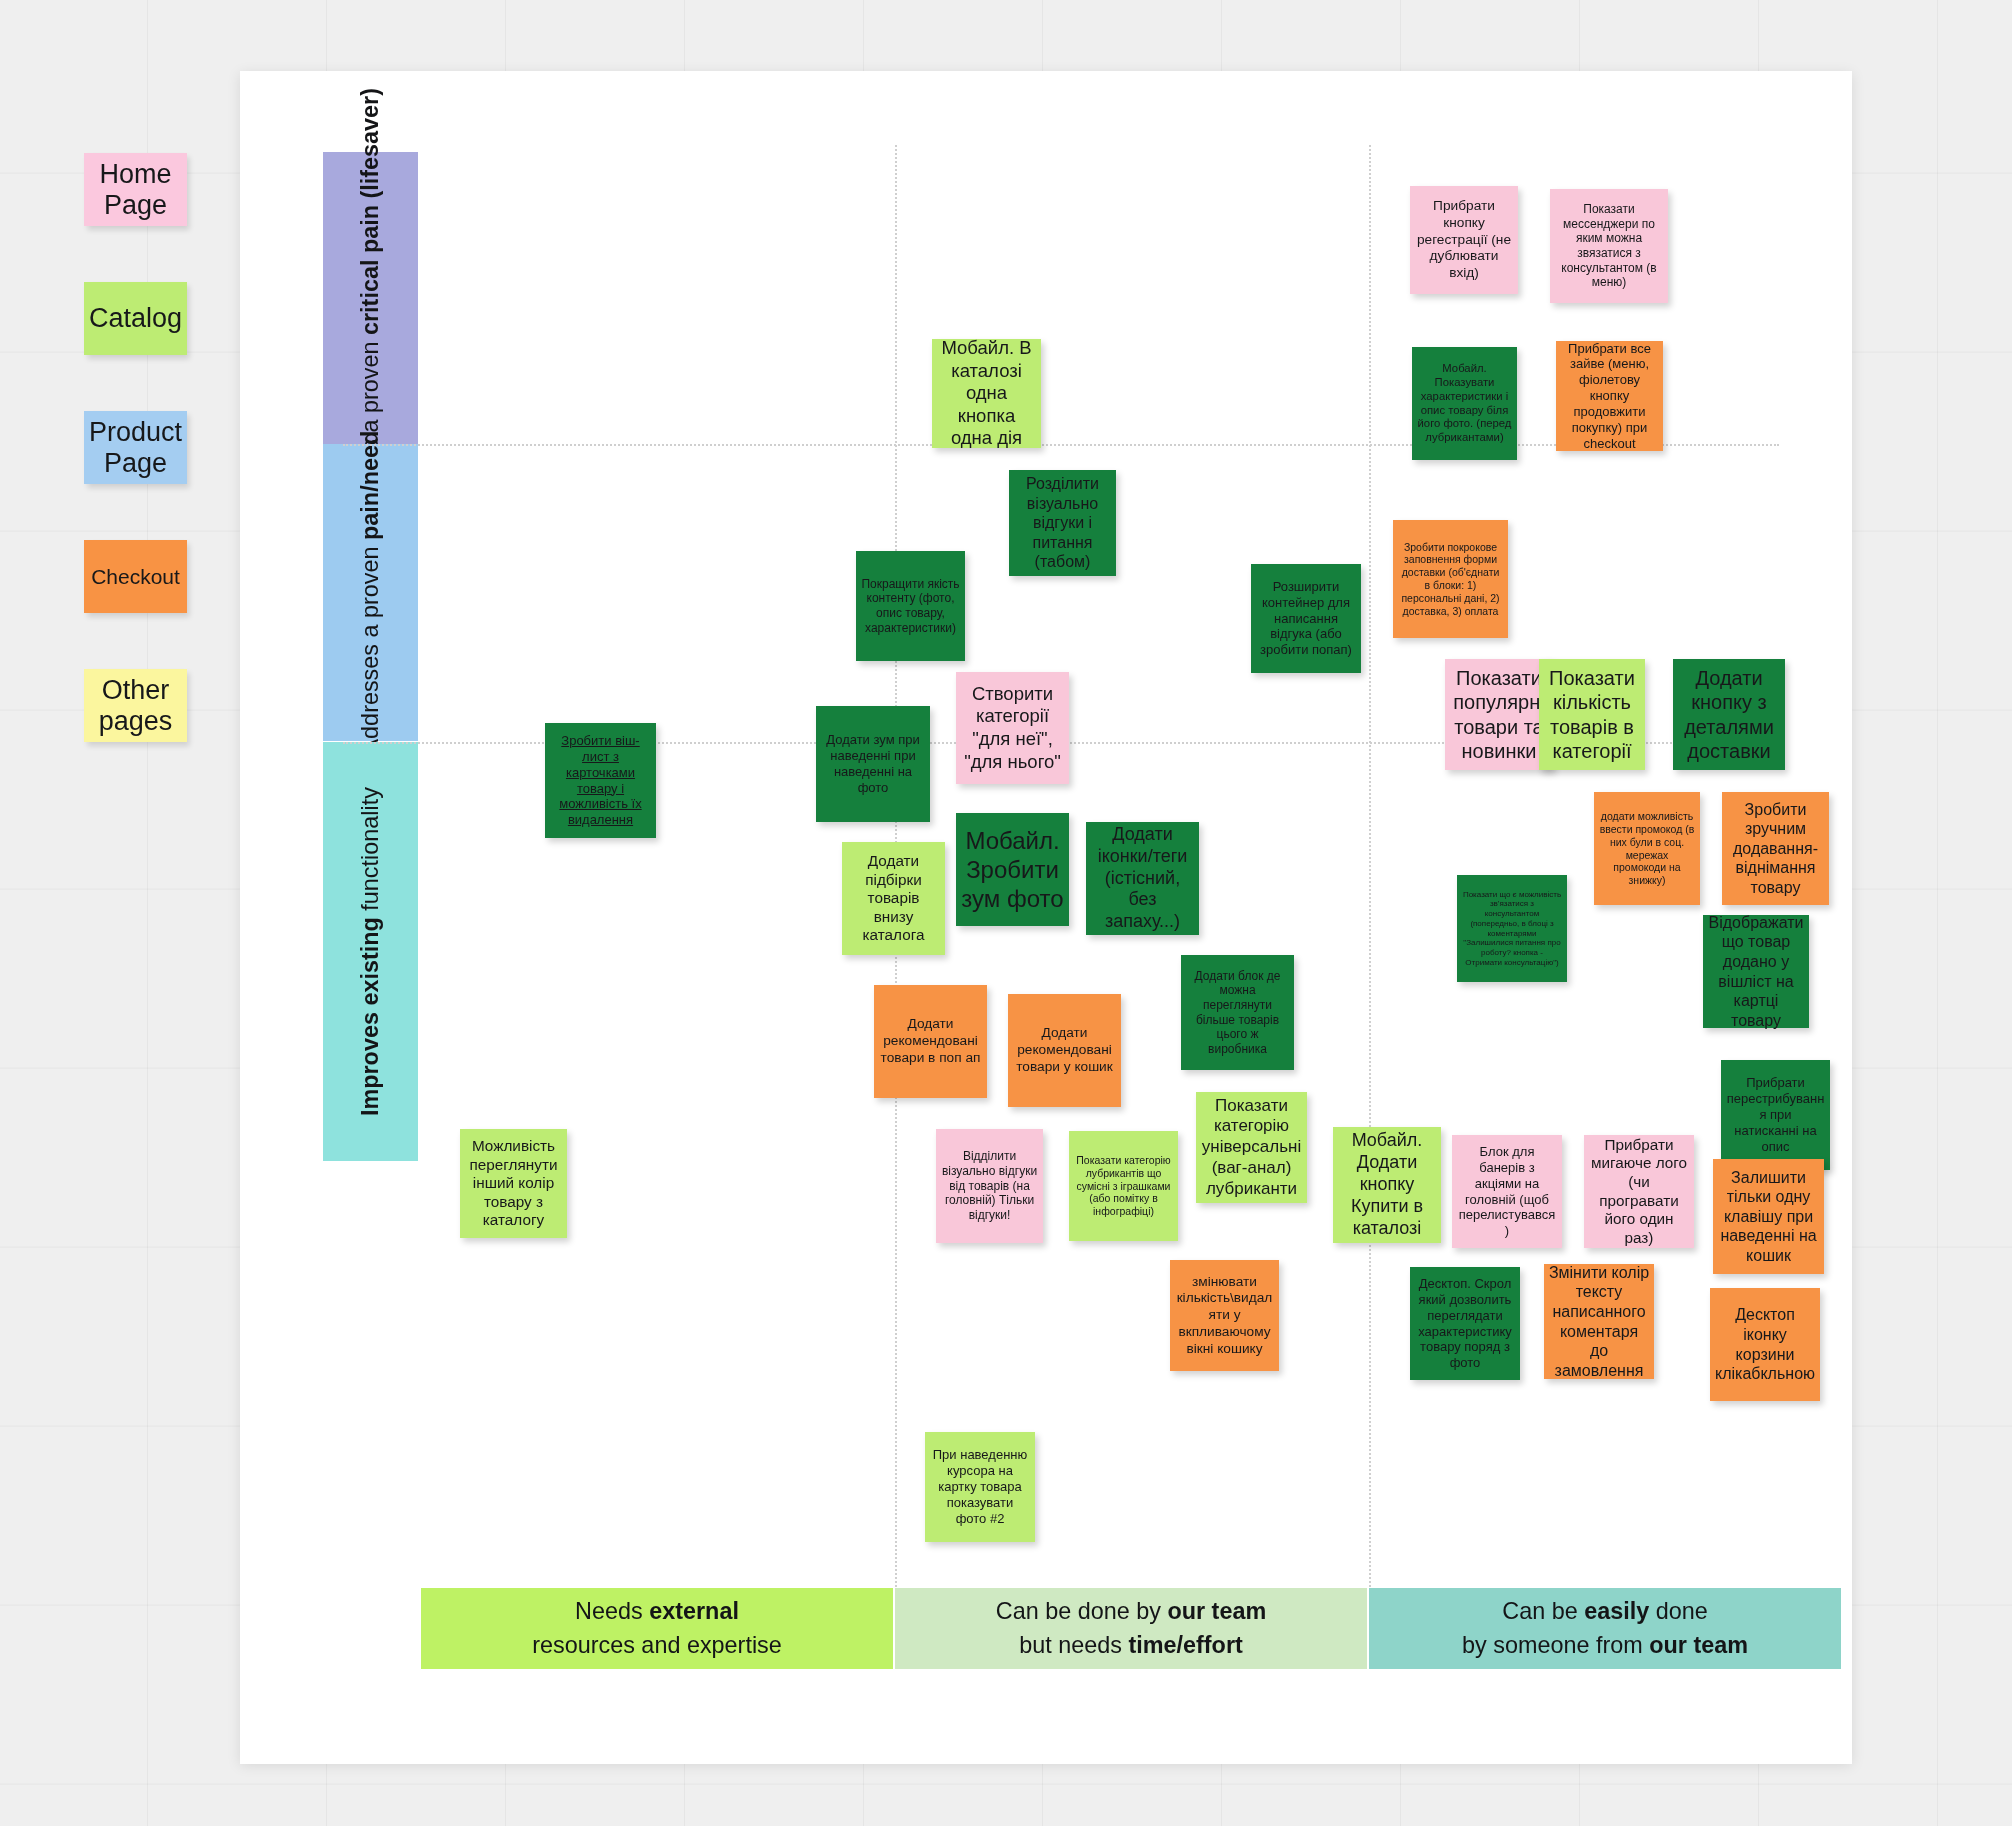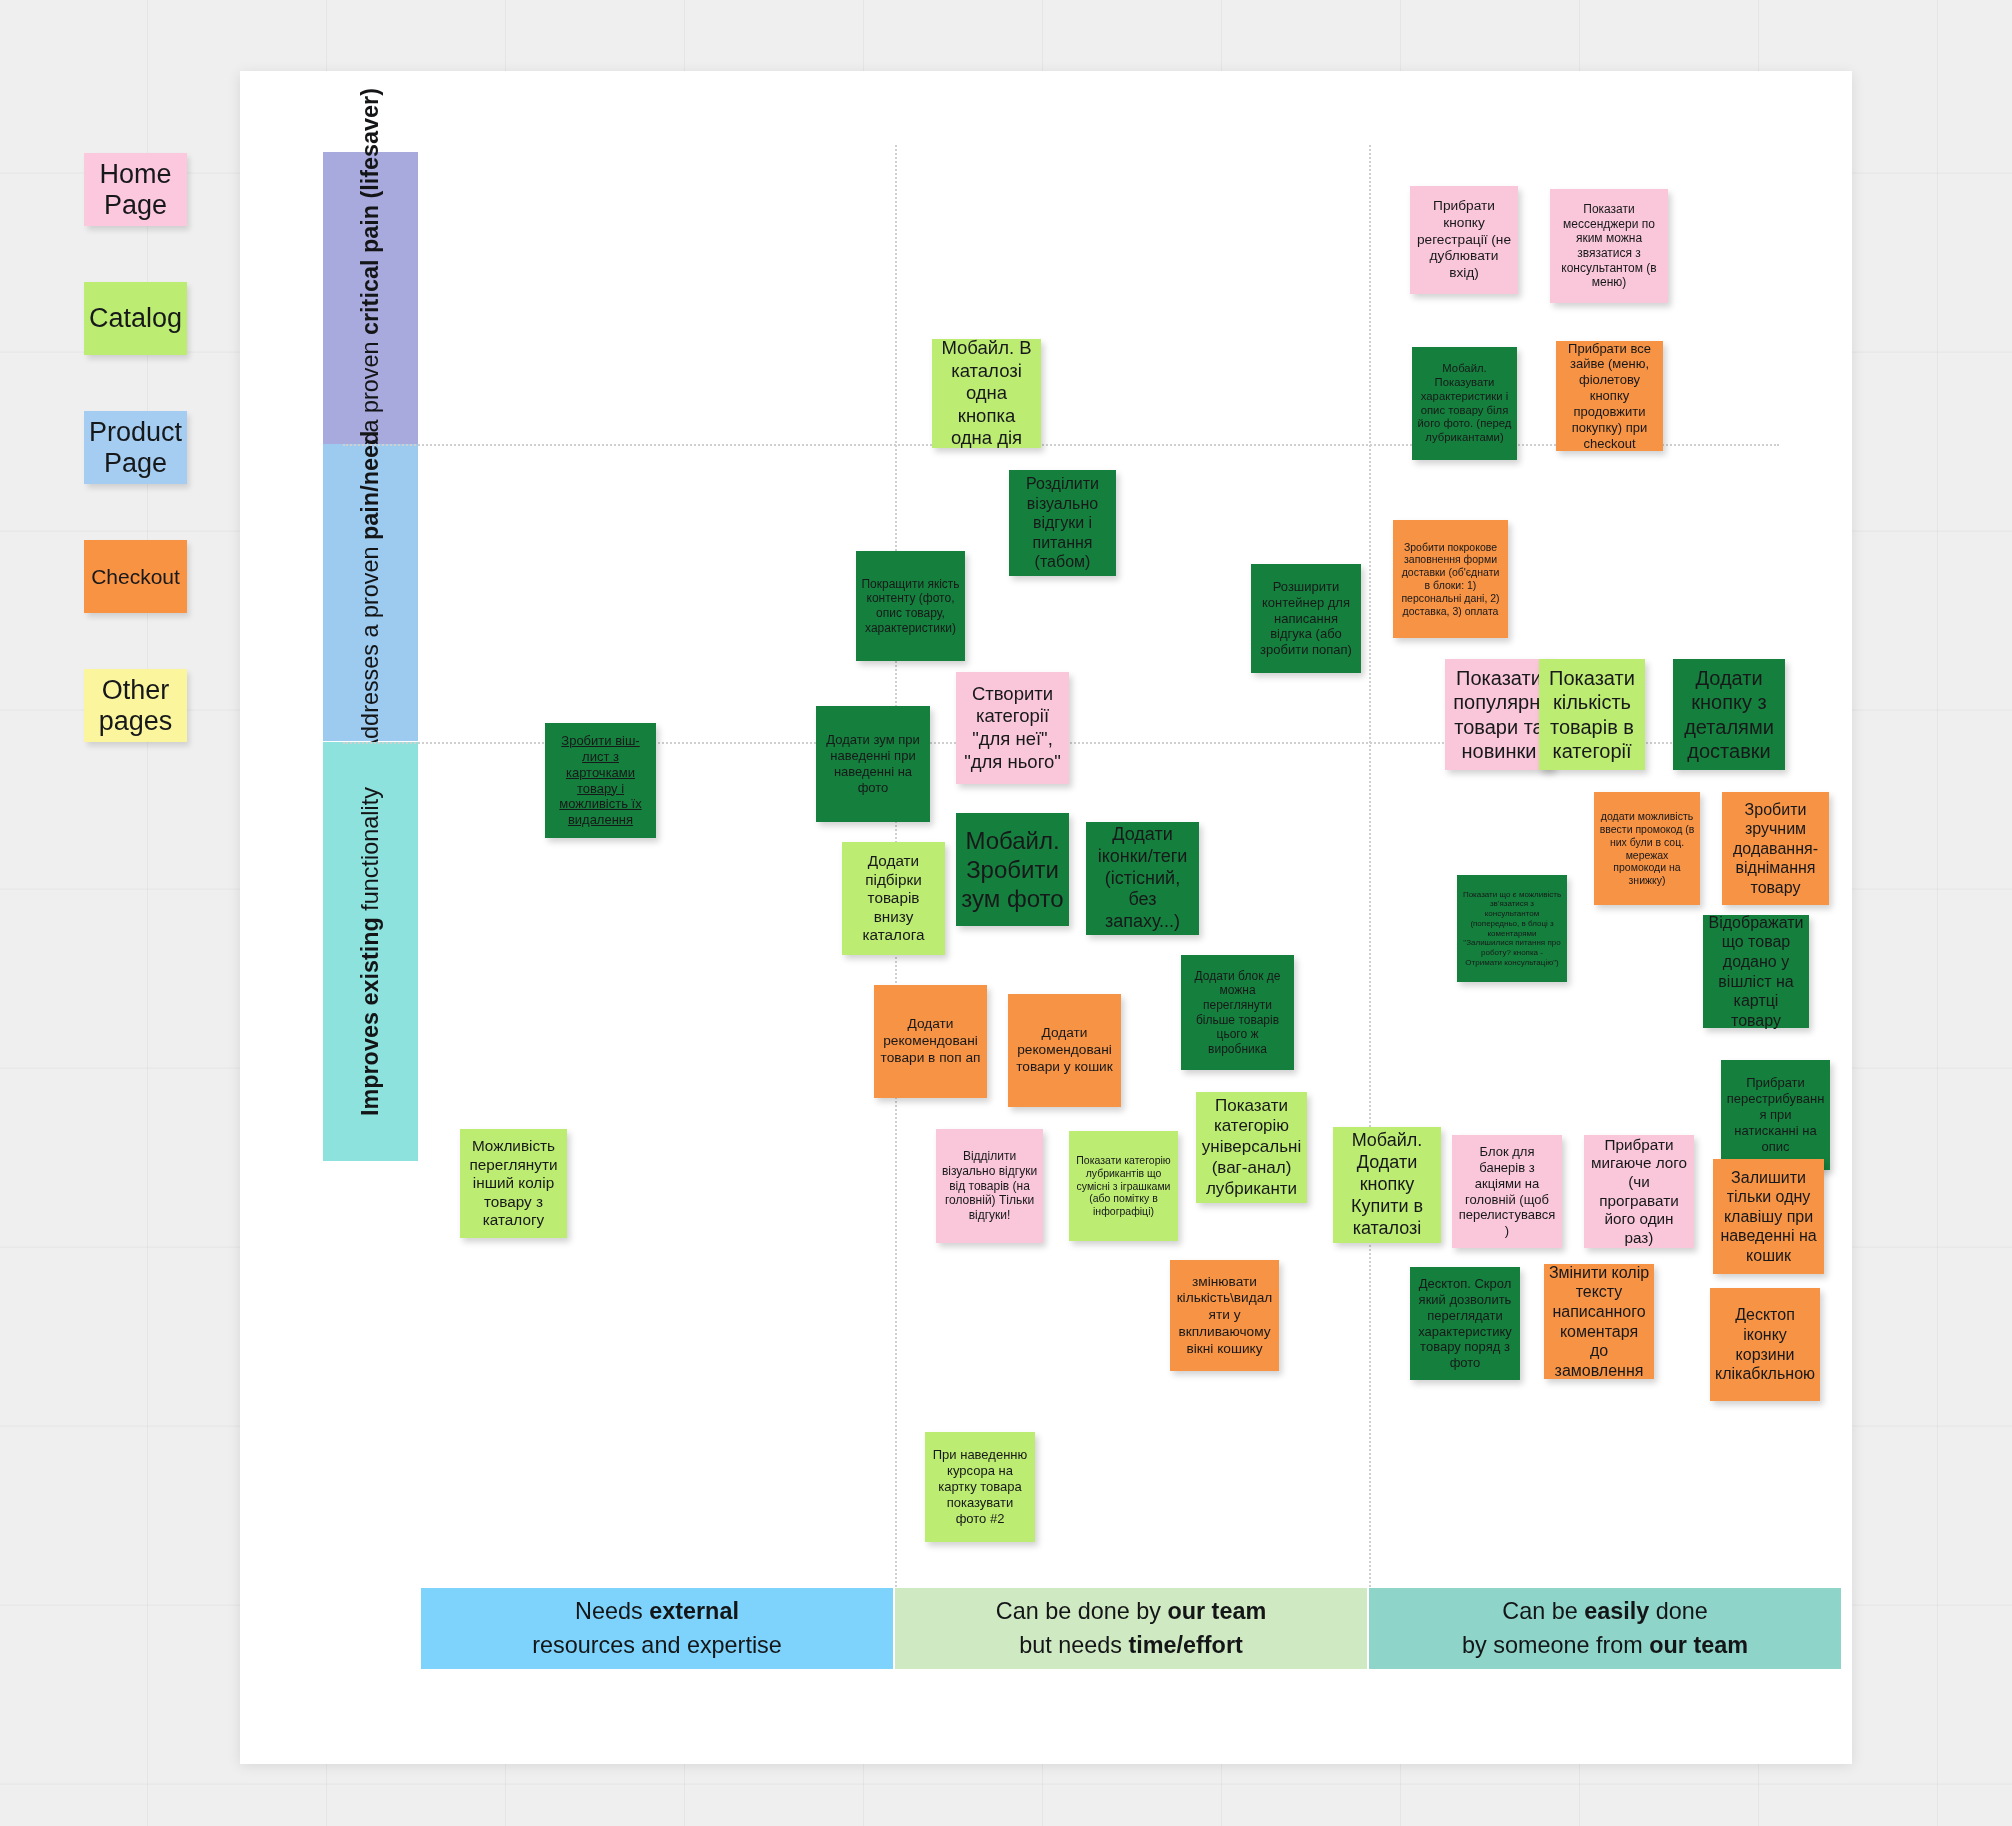--- a/index.html
+++ b/index.html
@@ -50,21 +50,21 @@
   #yband-0{top:81px;height:293px;background:#a8a9dd;}
   #yband-1{top:373px;height:297px;background:#9dcbf0;}
   #yband-2{top:671px;height:419px;background:#8ee2dd;}
 
   
   .xband{
     position:absolute;top:1517px;height:81px;
     display:flex;flex-direction:column;align-items:center;justify-content:center;
     font-size:23.4px;color:#141517;line-height:1.45;text-align:center;
   }
-  #xband-0{left:181px;width:472px;background:#7dd3fc;}
+  #xband-0{left:181px;width:472px;background:#bef264;}
   #xband-1{left:655px;width:472px;background:#cfe9c2;}
   #xband-2{left:1129px;width:472px;background:#8ed4c9;}
   .xband b{font-weight:bold;}
 
   
   .dash-h{position:absolute;left:103px;right:73px;border-top:2.4px dotted #cfcfcf;}
   .dash-v{position:absolute;top:74px;bottom:169px;border-left:2.4px dotted #cfcfcf;}
 
   
   .note{

